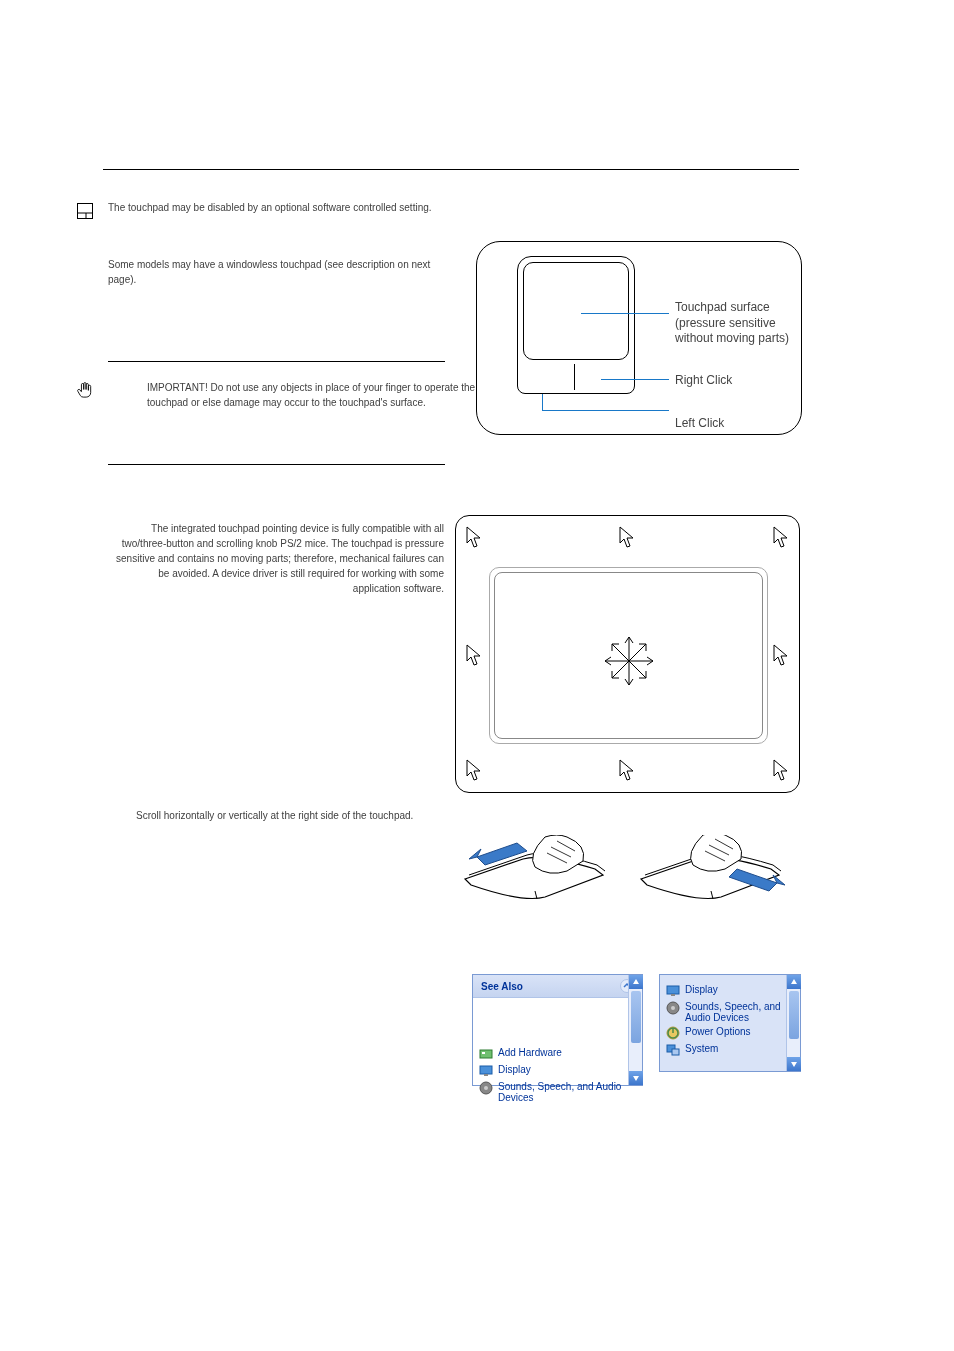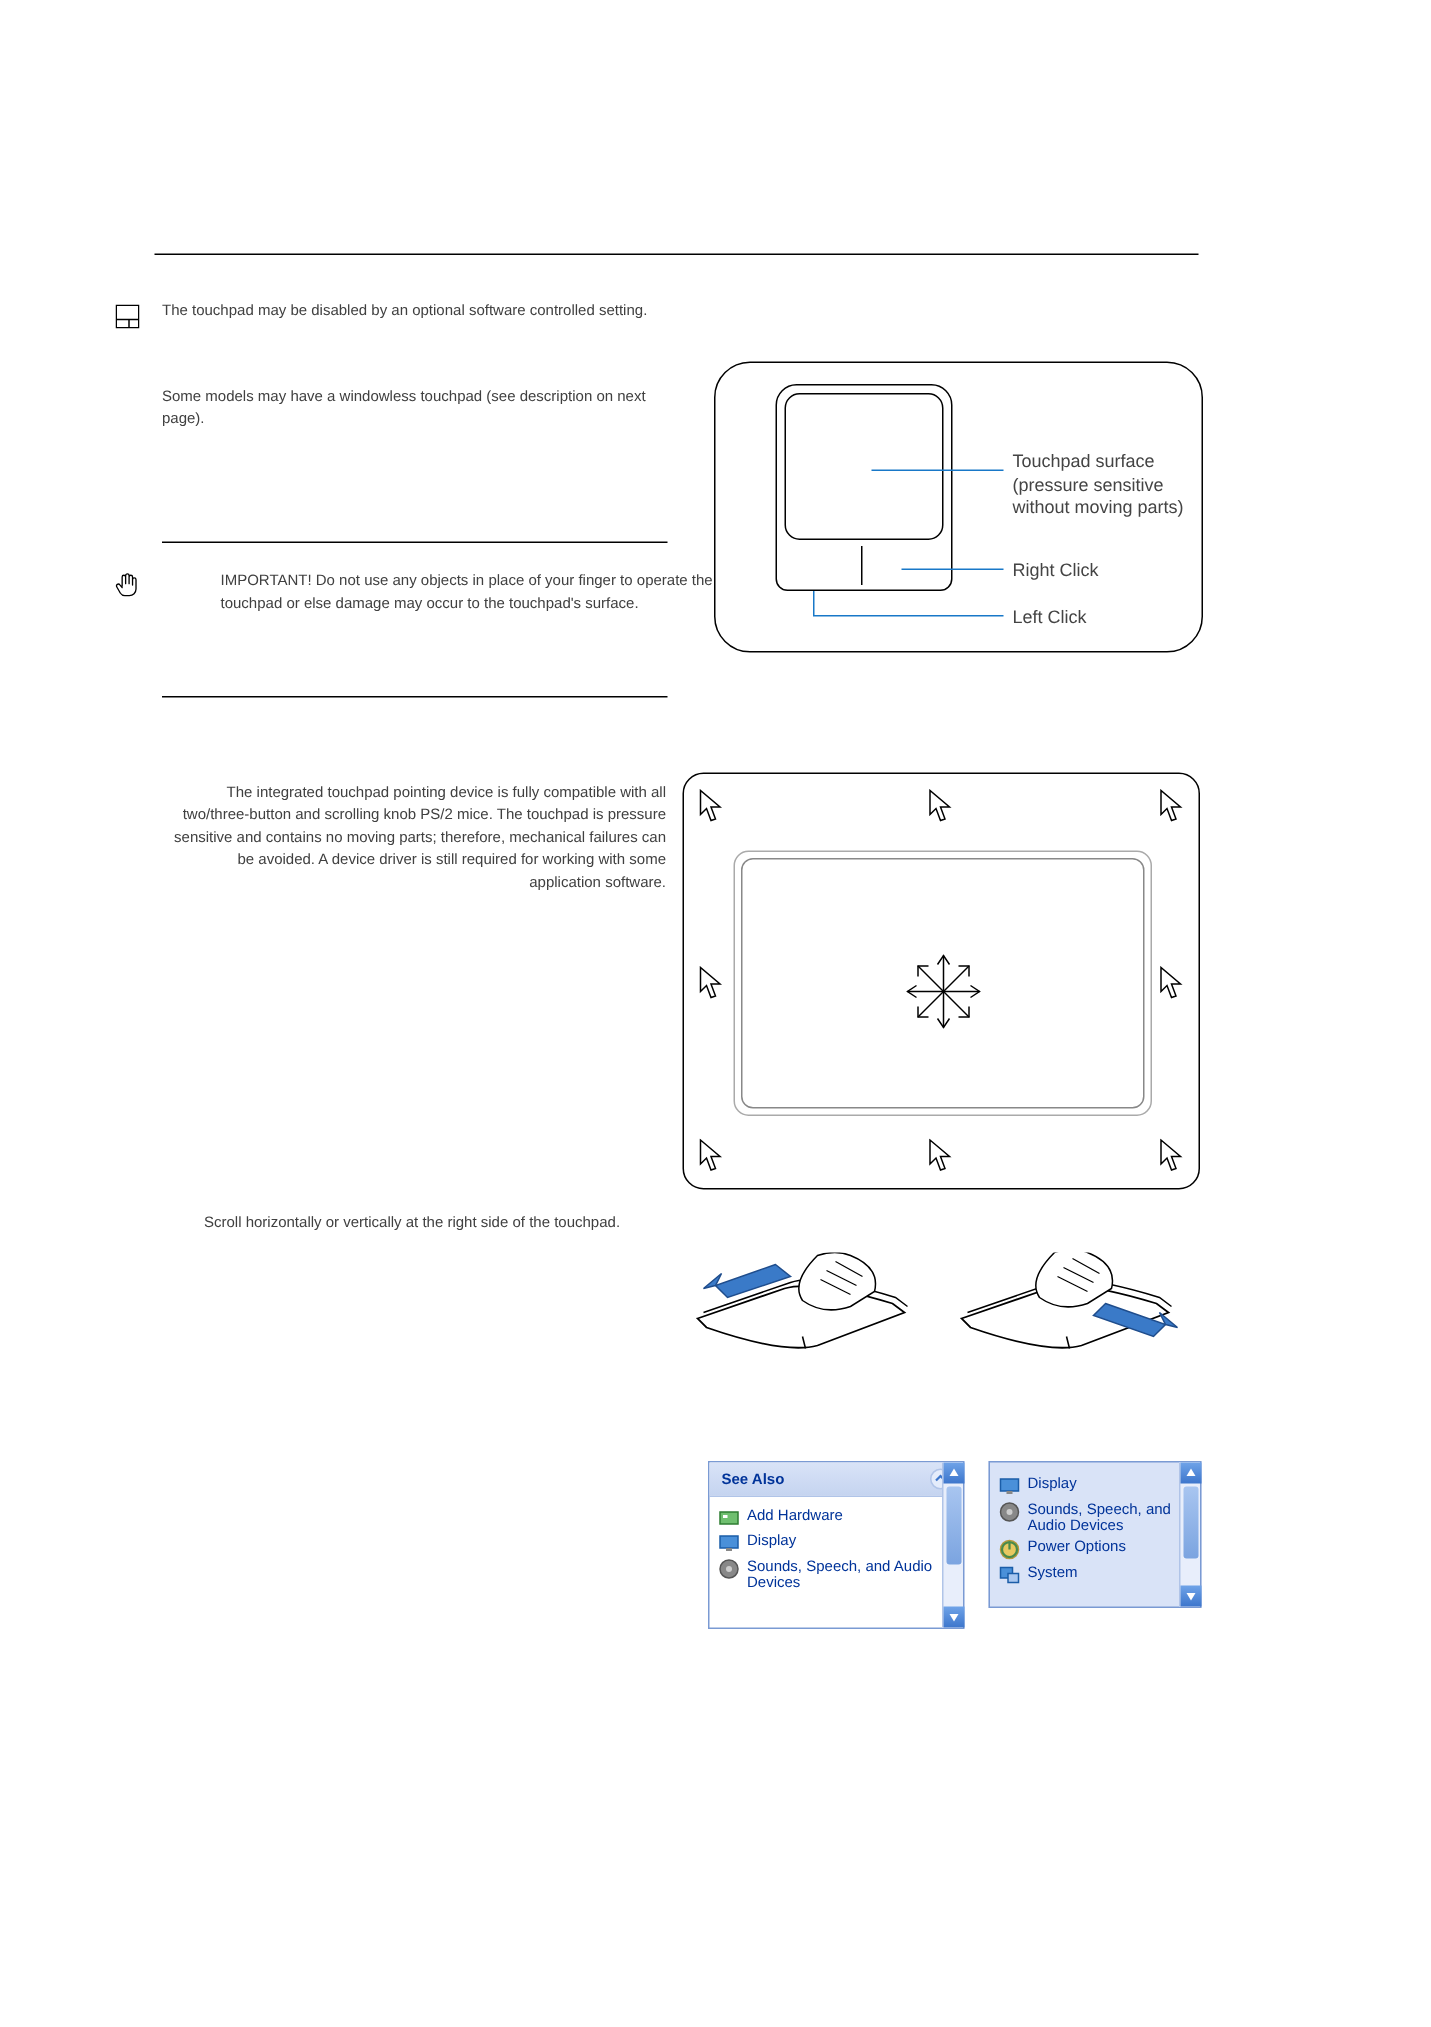--- a/index.html
+++ b/index.html
@@ -32,21 +32,21 @@
   .arrow-star { position: absolute; left: 145px; top: 117px; width: 56px; height: 56px; }
 
   
   .diag3 { position: absolute; left: 457px; top: 821px; width: 342px; height: 122px; }
   .gesture-pad { position: absolute; width: 154px; height: 92px; }
   .gesture-pad svg { width: 100%; height: 100%; }
 
   
   .winpanel { position: absolute; background: #fff; border: 1px solid #7a9ad3; font-size: 10px; }
   .winpanel-header { background: linear-gradient(#d9e3f7, #c5d4f0); padding: 4px 8px; font-weight: bold; color: #003399; border-bottom: 1px solid #b0c4e8; display:flex; justify-content:space-between; align-items:center;}
-  .winpanel-body { padding: 4px 6px; }
+  .winpanel-body { padding: 16px 6px; }
   .winitem { display: flex; align-items: flex-start; gap: 5px; margin: 3px 0; color: #003399; }
   .winitem .ic { width: 14px; height: 14px; flex-shrink: 0; }
   .scrollbar { position: absolute; right: 0; top: 0; bottom: 0; width: 14px; background: #e8eefb; border-left: 1px solid #b0c4e8; }
   .scrollbar .arrow-btn { position: absolute; left: 0; width: 14px; height: 14px; background: linear-gradient(#6fa3e8,#3d76cc); display:flex; align-items:center; justify-content:center; }
   .scrollbar .thumb { position: absolute; left: 2px; width: 10px; background: linear-gradient(#a8c5f0,#7ba4e0); border-radius: 2px; }
 
   .chev-circle { width:14px; height:14px; border-radius:50%; background:#e4ecfb; border:1px solid #b0c4e8; display:flex; align-items:center; justify-content:center;}
 
 </style>
 </head>
@@ -88,21 +88,21 @@
     <div class="tp-btn-div"></div>
 
     <div class="callout" style="left:104px; top:71px; width:88px;"></div>
     <div class="callout-label" style="left:198px; top:58px; width:126px; white-space:normal; line-height:1.3;">Touchpad surface (pressure sensitive without moving parts)</div>
 
     <div class="callout" style="left:124px; top:137px; width:68px;"></div>
     <div class="callout-label" style="left:198px; top:131px;">Right Click</div>
 
     <div class="callout-v" style="left:65px; top:152px; height:16px;"></div>
     <div class="callout" style="left:65px; top:168px; width:127px;"></div>
-    <div class="callout-label" style="left:198px; top:162px;">Left Click</div>
+    <div class="callout-label" style="left:198px; top:174px;">Left Click</div>
   </div>
 
   <div class="diag2">
     <div class="diag2-inner1"></div>
     <div class="diag2-inner2"></div>
 
     <div class="arrow-star">
       <svg viewBox="0 0 56 56">
         <g stroke="#000" stroke-width="1" fill="none">
           <line x1="28" y1="28" x2="28" y2="4"></line>
@@ -182,21 +182,21 @@
 
   <div class="winpanel" style="left:472px; top:974px; width:171px; height:112px;">
     <div class="winpanel-header">
       <span>See Also</span>
       <span class="chev-circle">
           <svg width="8" height="8" viewBox="0 0 8 8">
             <polyline points="1,5 4,2 7,5" fill="none" stroke="#3d76cc" stroke-width="1.5"></polyline>
           </svg>
         </span>
     </div>
-    <div class="winpanel-body" style="padding-right:18px;">
+    <div class="winpanel-body" style="padding-right:18px;margin-top:30px;">
       <div class="winitem">
         <span class="ic"><svg viewBox="0 0 14 14">
               <rect x="1" y="3" width="12" height="8" fill="#6fbf6f" stroke="#2e7d32"></rect>
               <rect x="3" y="5" width="3" height="2" fill="#fff"></rect>
             </svg></span>
         <span>Add Hardware</span>
       </div>
       <div class="winitem">
         <span class="ic"><svg viewBox="0 0 14 14">
               <rect x="1" y="2" width="12" height="8" fill="#4a90d9" stroke="#1b5da8"></rect>

